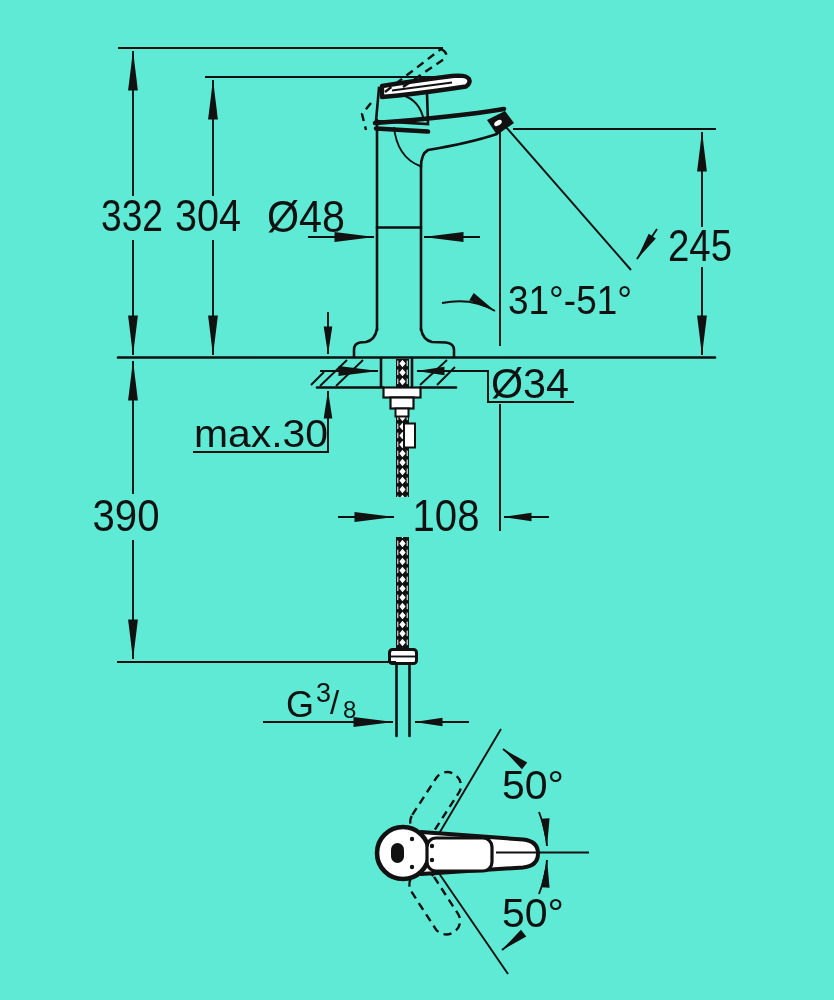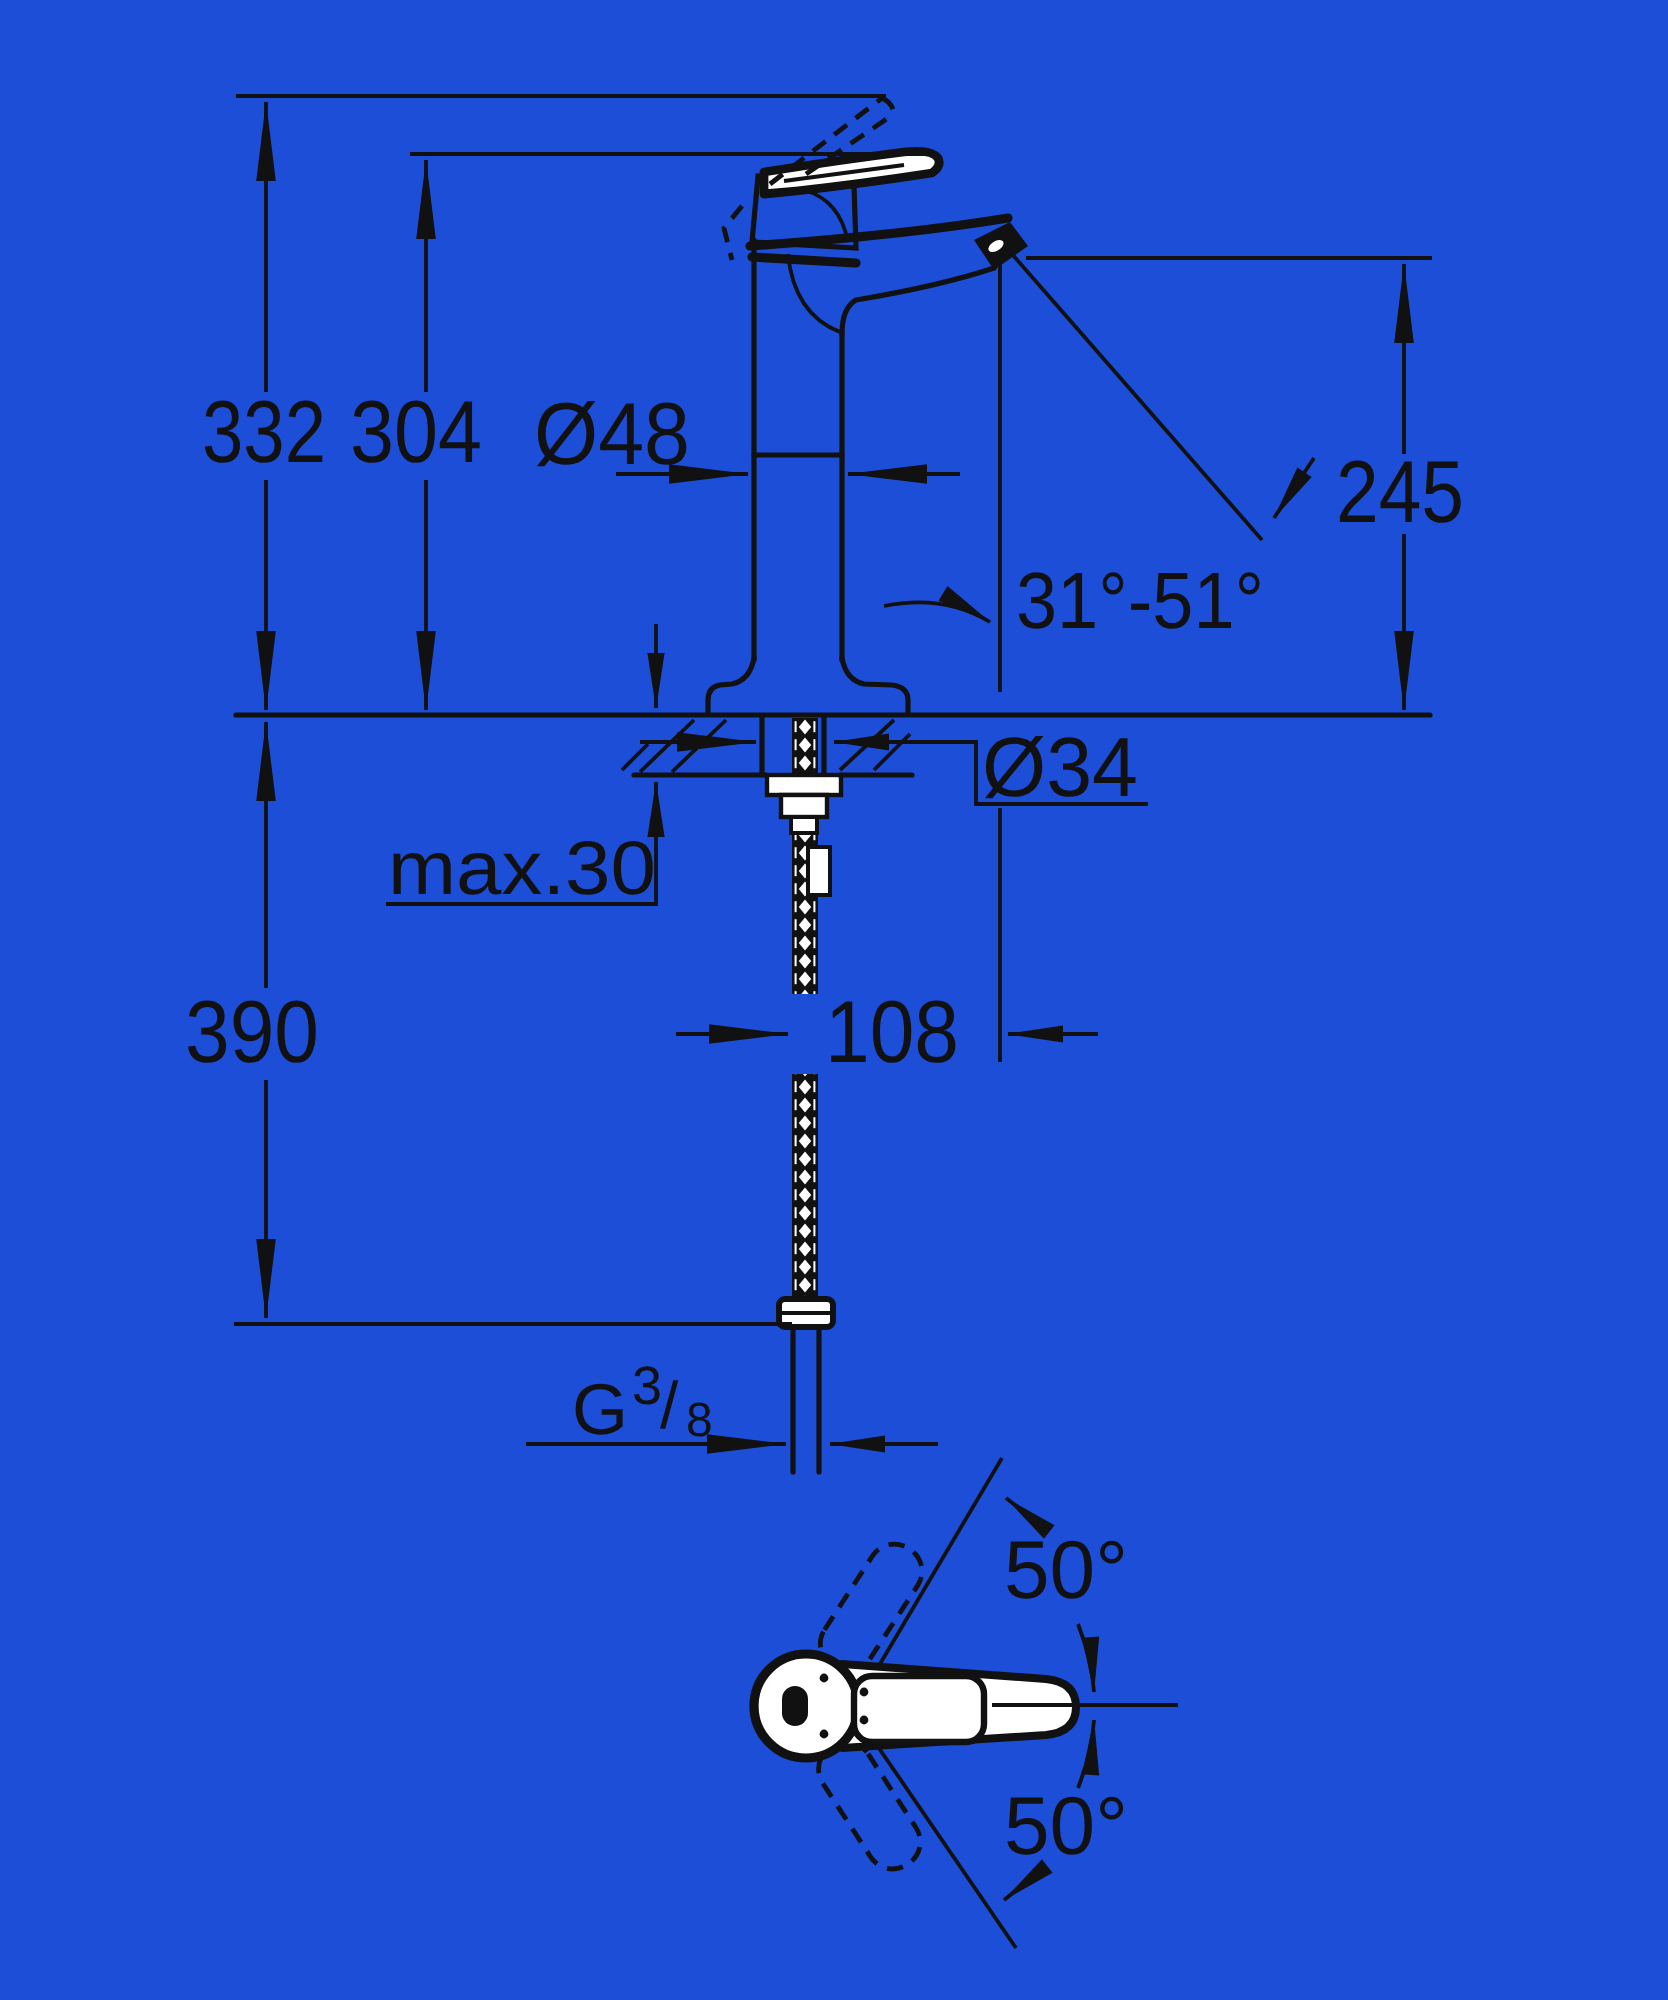--- a/index.html
+++ b/index.html
@@ -1,16 +1,16 @@
 <!DOCTYPE html>
 <html><head>
 <meta charset="utf-8">
 <style>
   html,body{margin:0;padding:0;background:#ffffff;}
-  .stage{position:relative;width:834px;height:1000px;background:#1d4ed8;overflow:hidden;
+  .stage{position:relative;width:834px;height:1000px;background:#5eead4;overflow:hidden;
          font-family:"Liberation Sans", sans-serif;}
   svg{display:block;}
   svg text{font-family:"Liberation Sans", sans-serif;fill:#111;}
   .thick{stroke:#111;stroke-width:4.6;fill:none;stroke-linecap:round;}
   .mid{stroke:#111;stroke-width:2.6;fill:none;stroke-linecap:round;}
   .thin{stroke:#111;stroke-width:1.9;fill:none;}
   .dash{stroke:#111;stroke-width:2.4;fill:none;stroke-dasharray:8 5.5;stroke-linecap:butt;}
   .dim{stroke:#111;stroke-width:1.9;fill:none;}
   .white-part{fill:#fff;stroke:#111;}
 </style>

